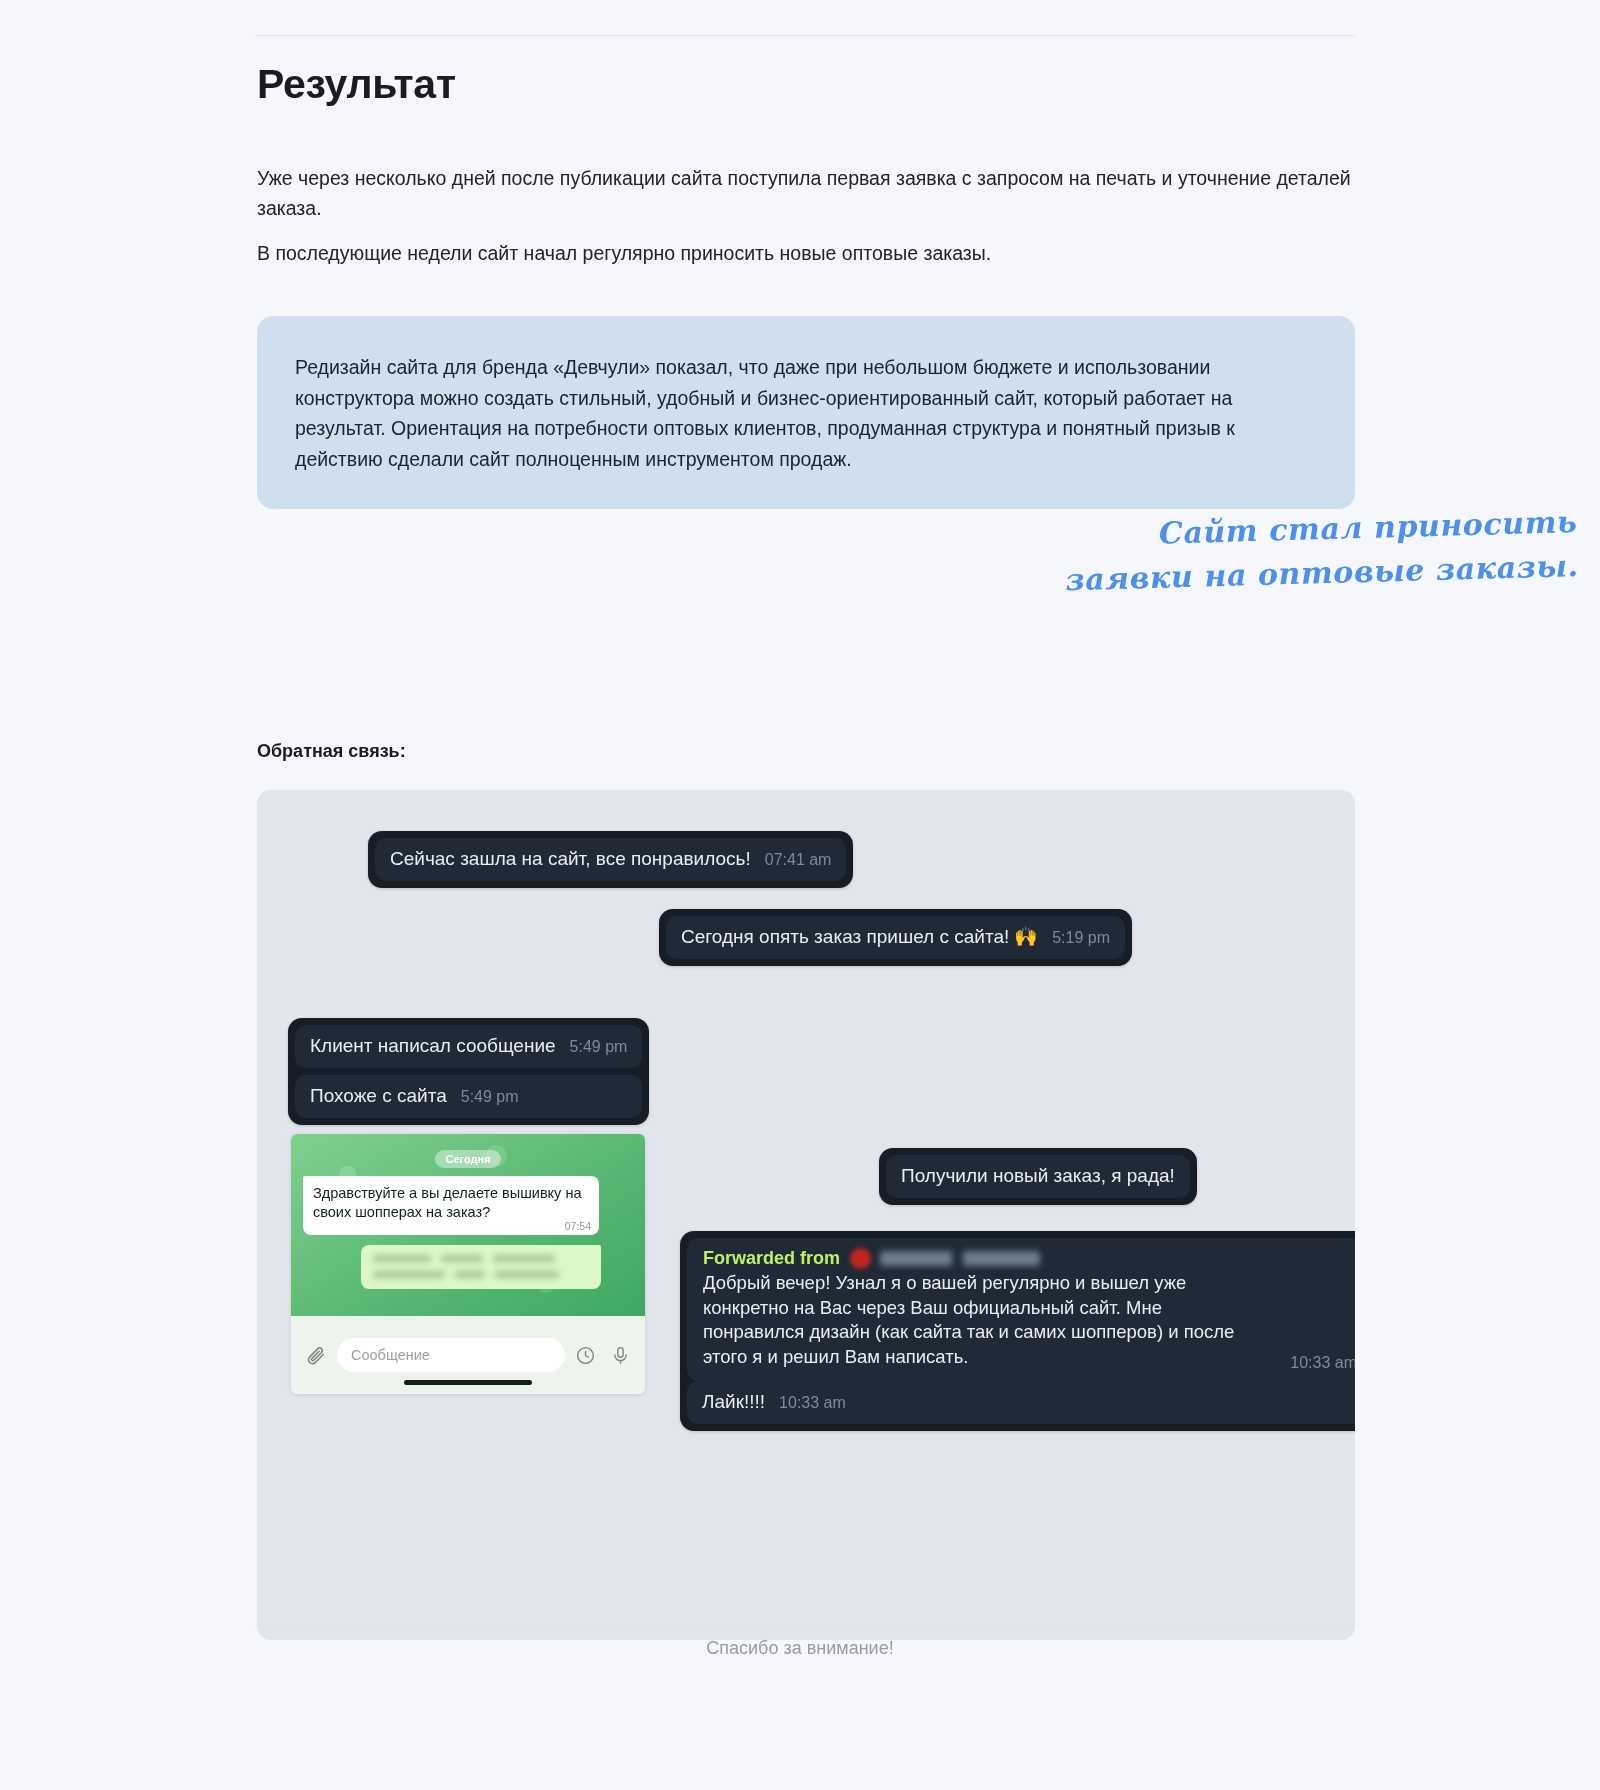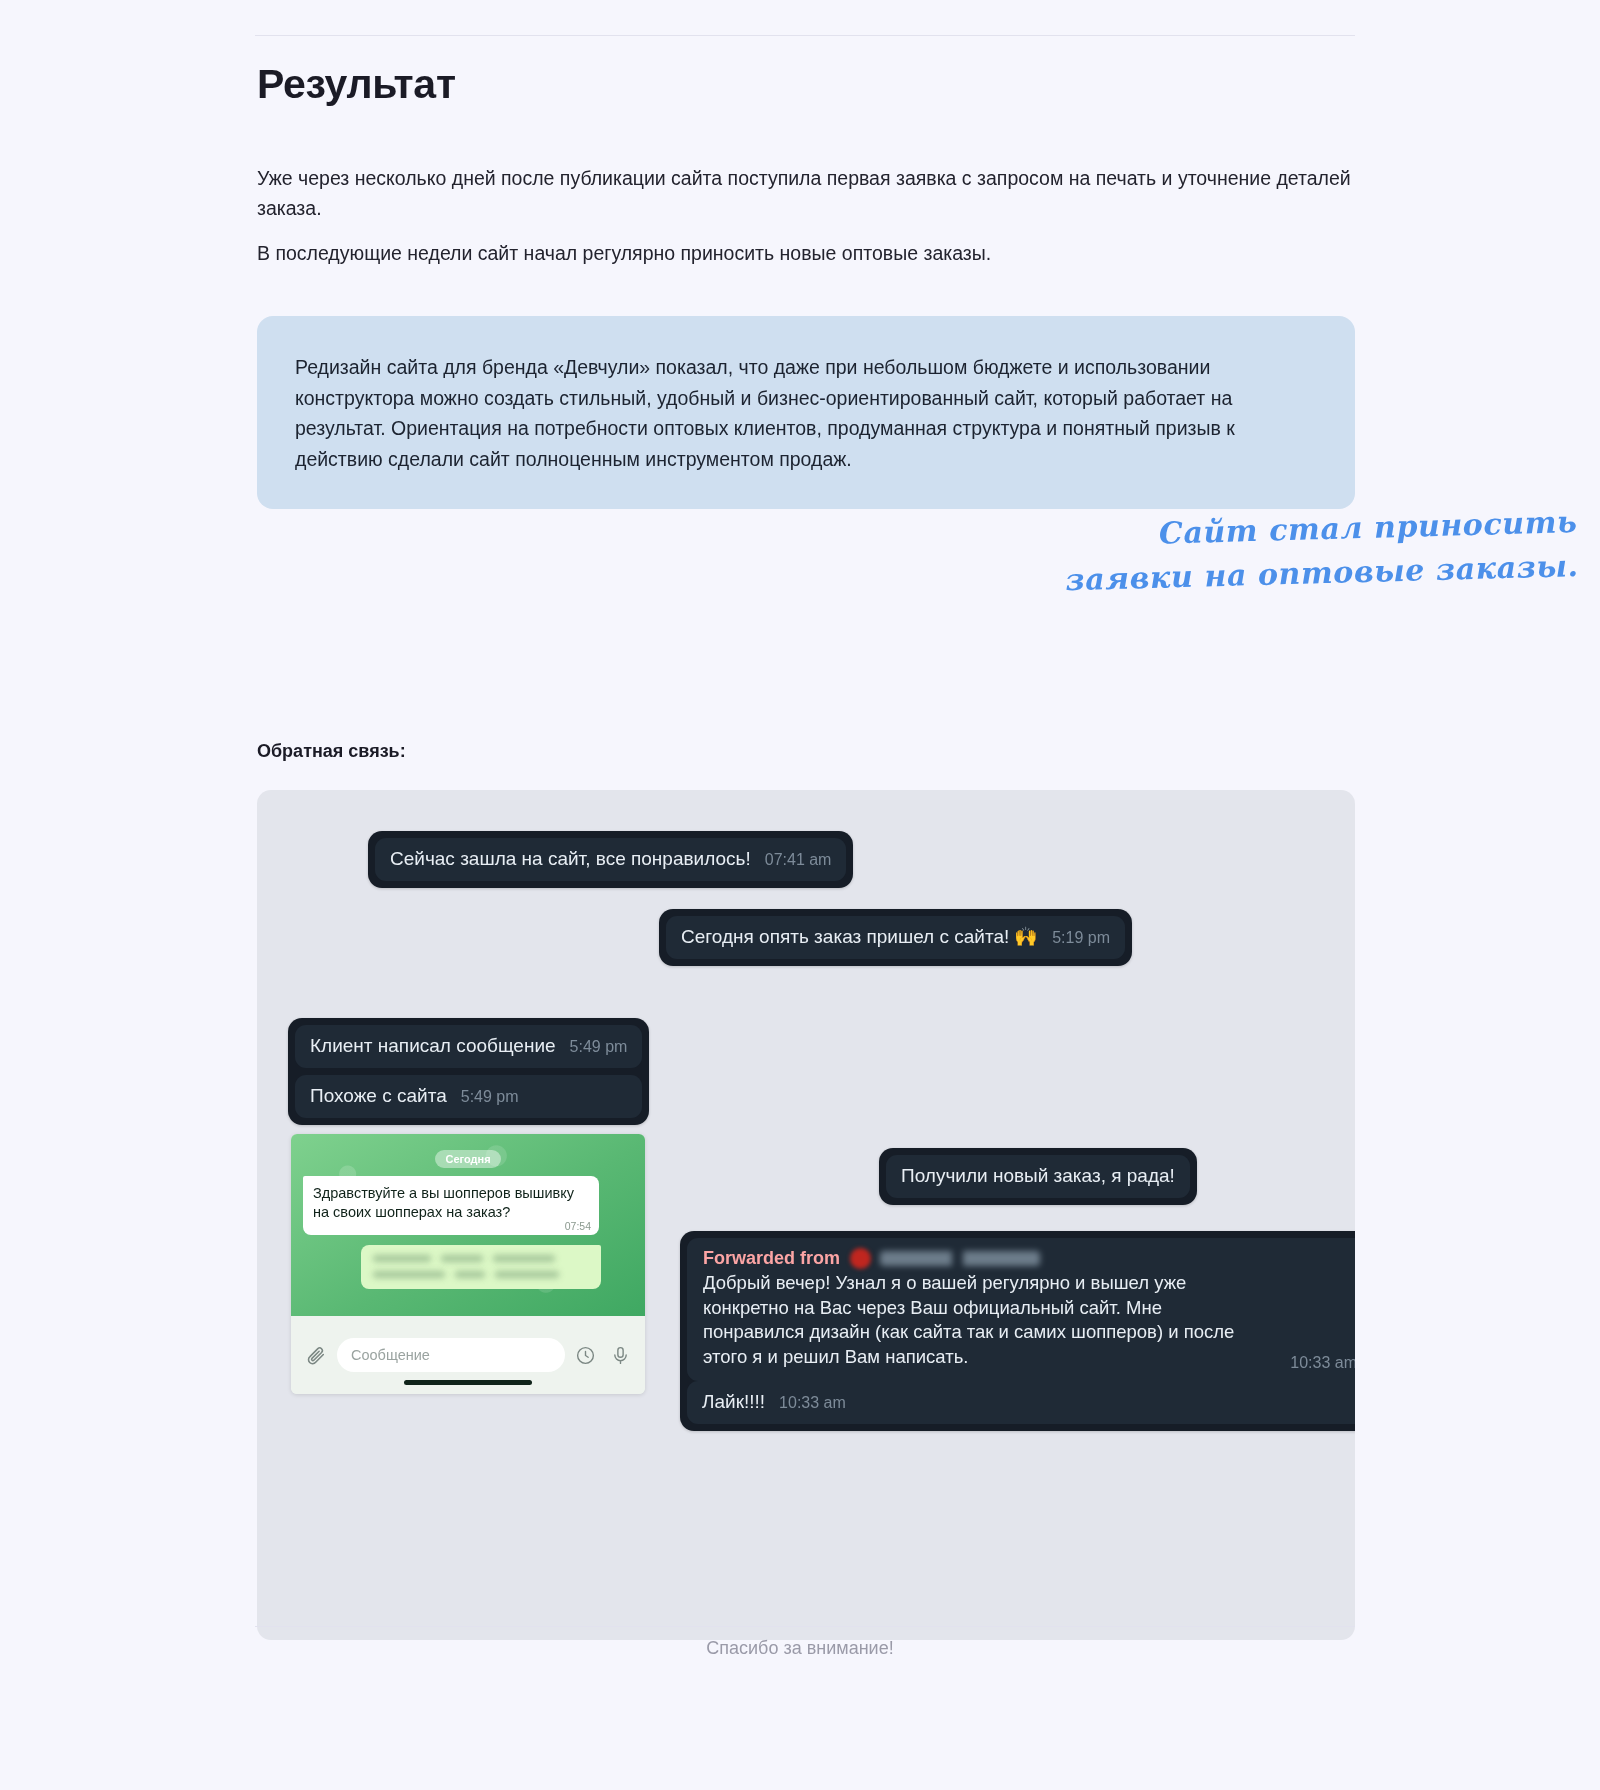--- a/index.html
+++ b/index.html
@@ -157,21 +157,21 @@
     background: #1f2a36;
     border-radius: 11px;
     padding: 10px 16px 12px 16px;
     position: relative;
   }
   .fwd-head {
     display: flex;
     align-items: center;
     font-size: 18px;
     font-weight: 700;
-    color: #fca5a5;
+    color: #bef264;
     margin-bottom: 2px;
   }
   .fwd-avatar {
     width: 21px;
     height: 21px;
     border-radius: 50%;
     background: #c0261f;
     margin-left: 10px;
     filter: blur(2.2px);
   }
@@ -401,21 +401,21 @@
         <div class="row">
           <span class="txt">Лайк!!!!</span>
           <span class="time">10:33 am</span>
         </div>
       </div>
 
       <div class="wa">
         <div class="wa-body">
           <span class="wa-daychip">Сегодня</span>
           <div class="wa-in">
-            <div class="t">Здравствуйте а вы шопперов вышивку на своих шопперах на заказ?</div>
+            <div class="t">Здравствуйте а вы делаете вышивку на своих шопперах на заказ?</div>
             <span class="tm">07:54</span>
           </div>
           <div class="wa-out">
             <span class="ln a"></span>
             <span class="ln b"></span>
             <span class="ln c"></span>
             <span class="ln d"></span>
             <span class="ln e"></span>
             <span class="ln f"></span>
           </div>

